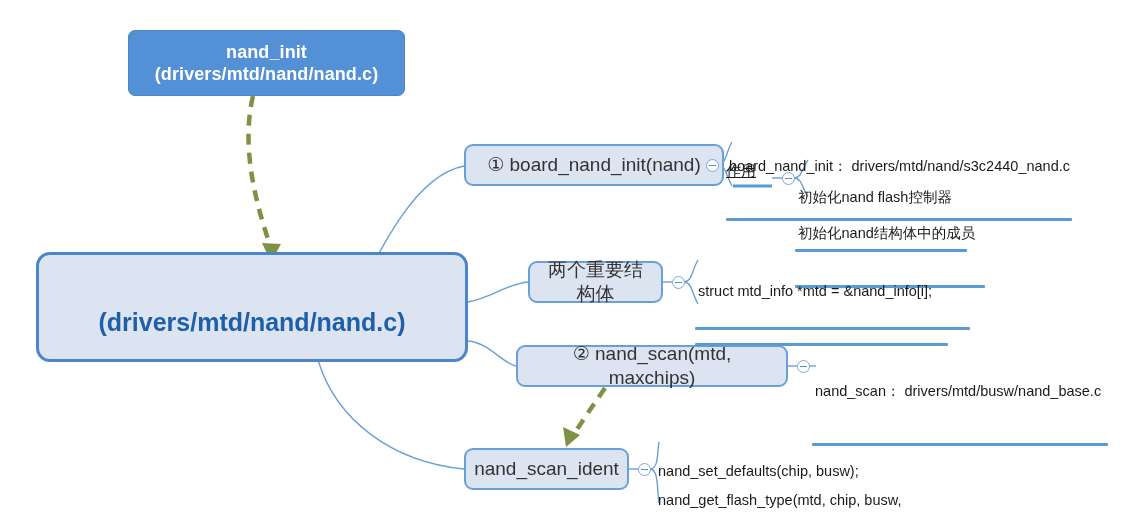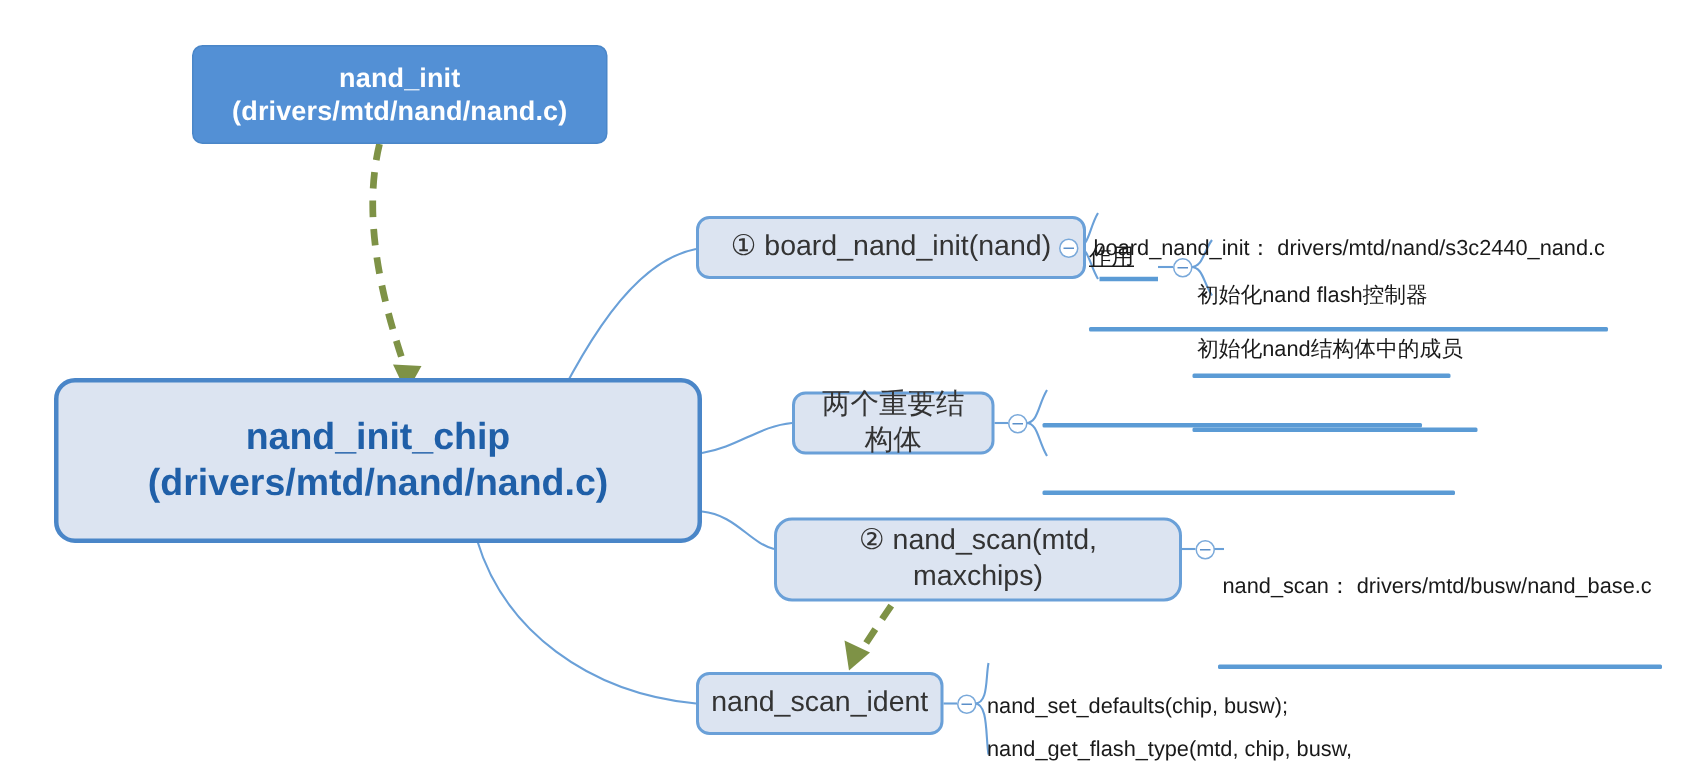--- a/index.html
+++ b/index.html
@@ -63,21 +63,21 @@
   .node-topic {
     background: #dce4f1;
     border: 2px solid #6aa0d8;
     border-radius: 9px;
     color: #333333;
     font-size: 19px;
     padding: 0 12px;
   }
   #node-board-nand-init { left: 464px; top: 144px; width: 260px; height: 42px; }
   #node-two-structs     { left: 528px; top: 261px; width: 135px; height: 42px; }
-  #node-nand-scan       { left: 516px; top: 345px; width: 272px; height: 56px; border-radius: 12px; }
+  #node-nand-scan       { left: 516px; top: 345px; width: 272px; height: 42px; }
   #node-nand-scan-ident { left: 464px; top: 448px; width: 165px; height: 42px; }
 
   
   .leaf {
     position: absolute;
     color: #1a1a1a;
     font-size: 14.5px;
     white-space: pre;
     line-height: 1.35;
   }
@@ -161,21 +161,21 @@
 
   <div class="node node-root">
     <div>
       <span>nand_init</span><br>
       <span>(drivers/mtd/nand/nand.c)</span>
     </div>
   </div>
 
   <div class="node node-main">
     <div>
-      <span>nand_init_chip</span><br>
+      <br>
       <span>(drivers/mtd/nand/nand.c)</span>
     </div>
   </div>
 
   <div class="node node-topic" id="node-board-nand-init">
     <span>① board_nand_init(nand)</span>
   </div>
 
   <div class="node node-topic" id="node-two-structs">
     <span>两个重要结构体</span>
@@ -205,20 +205,21 @@
   <div class="leaf" style="left:795px; top:149px; width:172px;">
     <span class="txt">初始化nand flash控制器</span>
     <span class="bar"></span>
   </div>
   <div class="leaf" style="left:795px; top:185px; width:190px;">
     <span class="txt">初始化nand结构体中的成员</span>
     <span class="bar"></span>
   </div>
 
   <div class="leaf" style="left:695px; top:243px; width:253px;">
+    <span class="txt">struct mtd_info *mtd = &amp;nand_info[i];</span>
     <span class="bar"></span>
   </div>
   <div class="leaf" style="left:695px; top:288px; width:275px;">
     <span class="bar"></span>
   </div>
 
   <div class="leaf" style="left:812px; top:343px; width:296px;">
     <span class="txt">nand_scan： drivers/mtd/busw/nand_base.c</span>
     <span class="bar"></span>
   </div>

